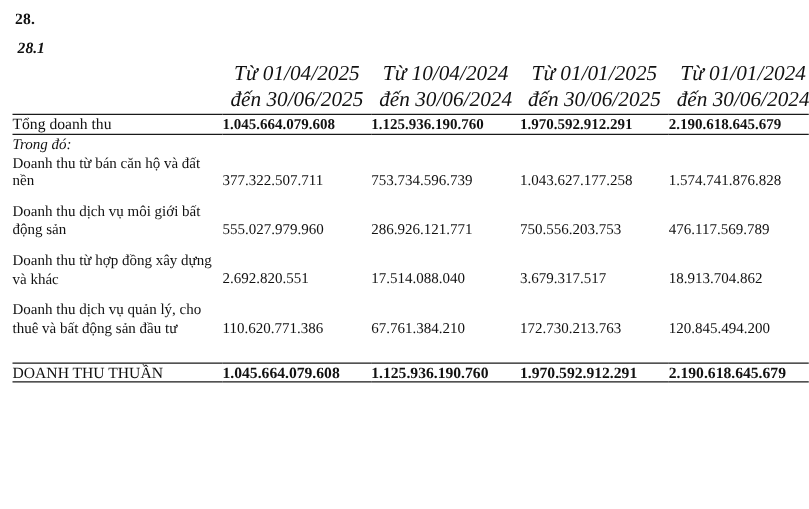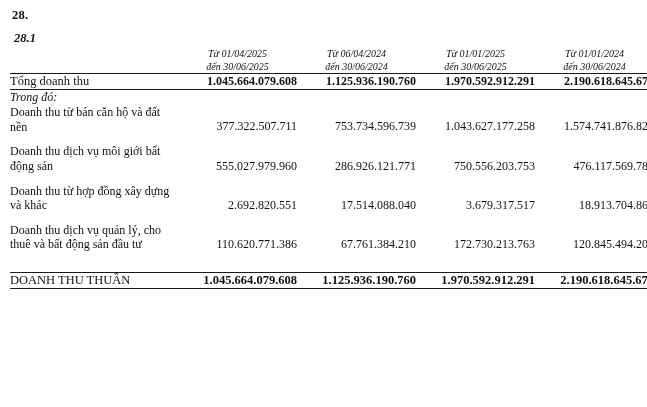--- a/index.html
+++ b/index.html
@@ -59,29 +59,29 @@
 
   table.fin td, table.fin th {
     padding: 0;
     vertical-align: bottom;
     font-weight: normal;
   }
 
   .hdr-cell {
     text-align: center;
     font-style: italic;
-    font-size: 10px;
+    font-size: 17px;
     line-height: 1.25;
     padding-bottom: 6px;
     white-space: nowrap;
   }
   .hdr-cell div { display: block; }
 
   .num-cell {
-    text-align: right;
+    text-align: left;
     white-space: nowrap;
     font-size: 12px;
     padding-right: 1px;
   }
 
   .row-total td {
     font-weight: bold;
     padding-top: 9px;
     padding-bottom: 9px;
     margin-left: 37px;
@@ -146,21 +146,21 @@
       <col class="val">
     </colgroup>
     <thead>
       <tr>
         <th></th>
         <th class="hdr-cell">
           <div>Từ 01/04/2025</div>
           <div>đến 30/06/2025</div>
         </th>
         <th class="hdr-cell">
-          <div>Từ 06/04/2024</div>
+          <div>Từ 10/04/2024</div>
           <div>đến 30/06/2024</div>
         </th>
         <th class="hdr-cell">
           <div>Từ 01/01/2025</div>
           <div>đến 30/06/2025</div>
         </th>
         <th class="hdr-cell">
           <div>Từ 01/01/2024</div>
           <div>đến 30/06/2024</div>
         </th>

